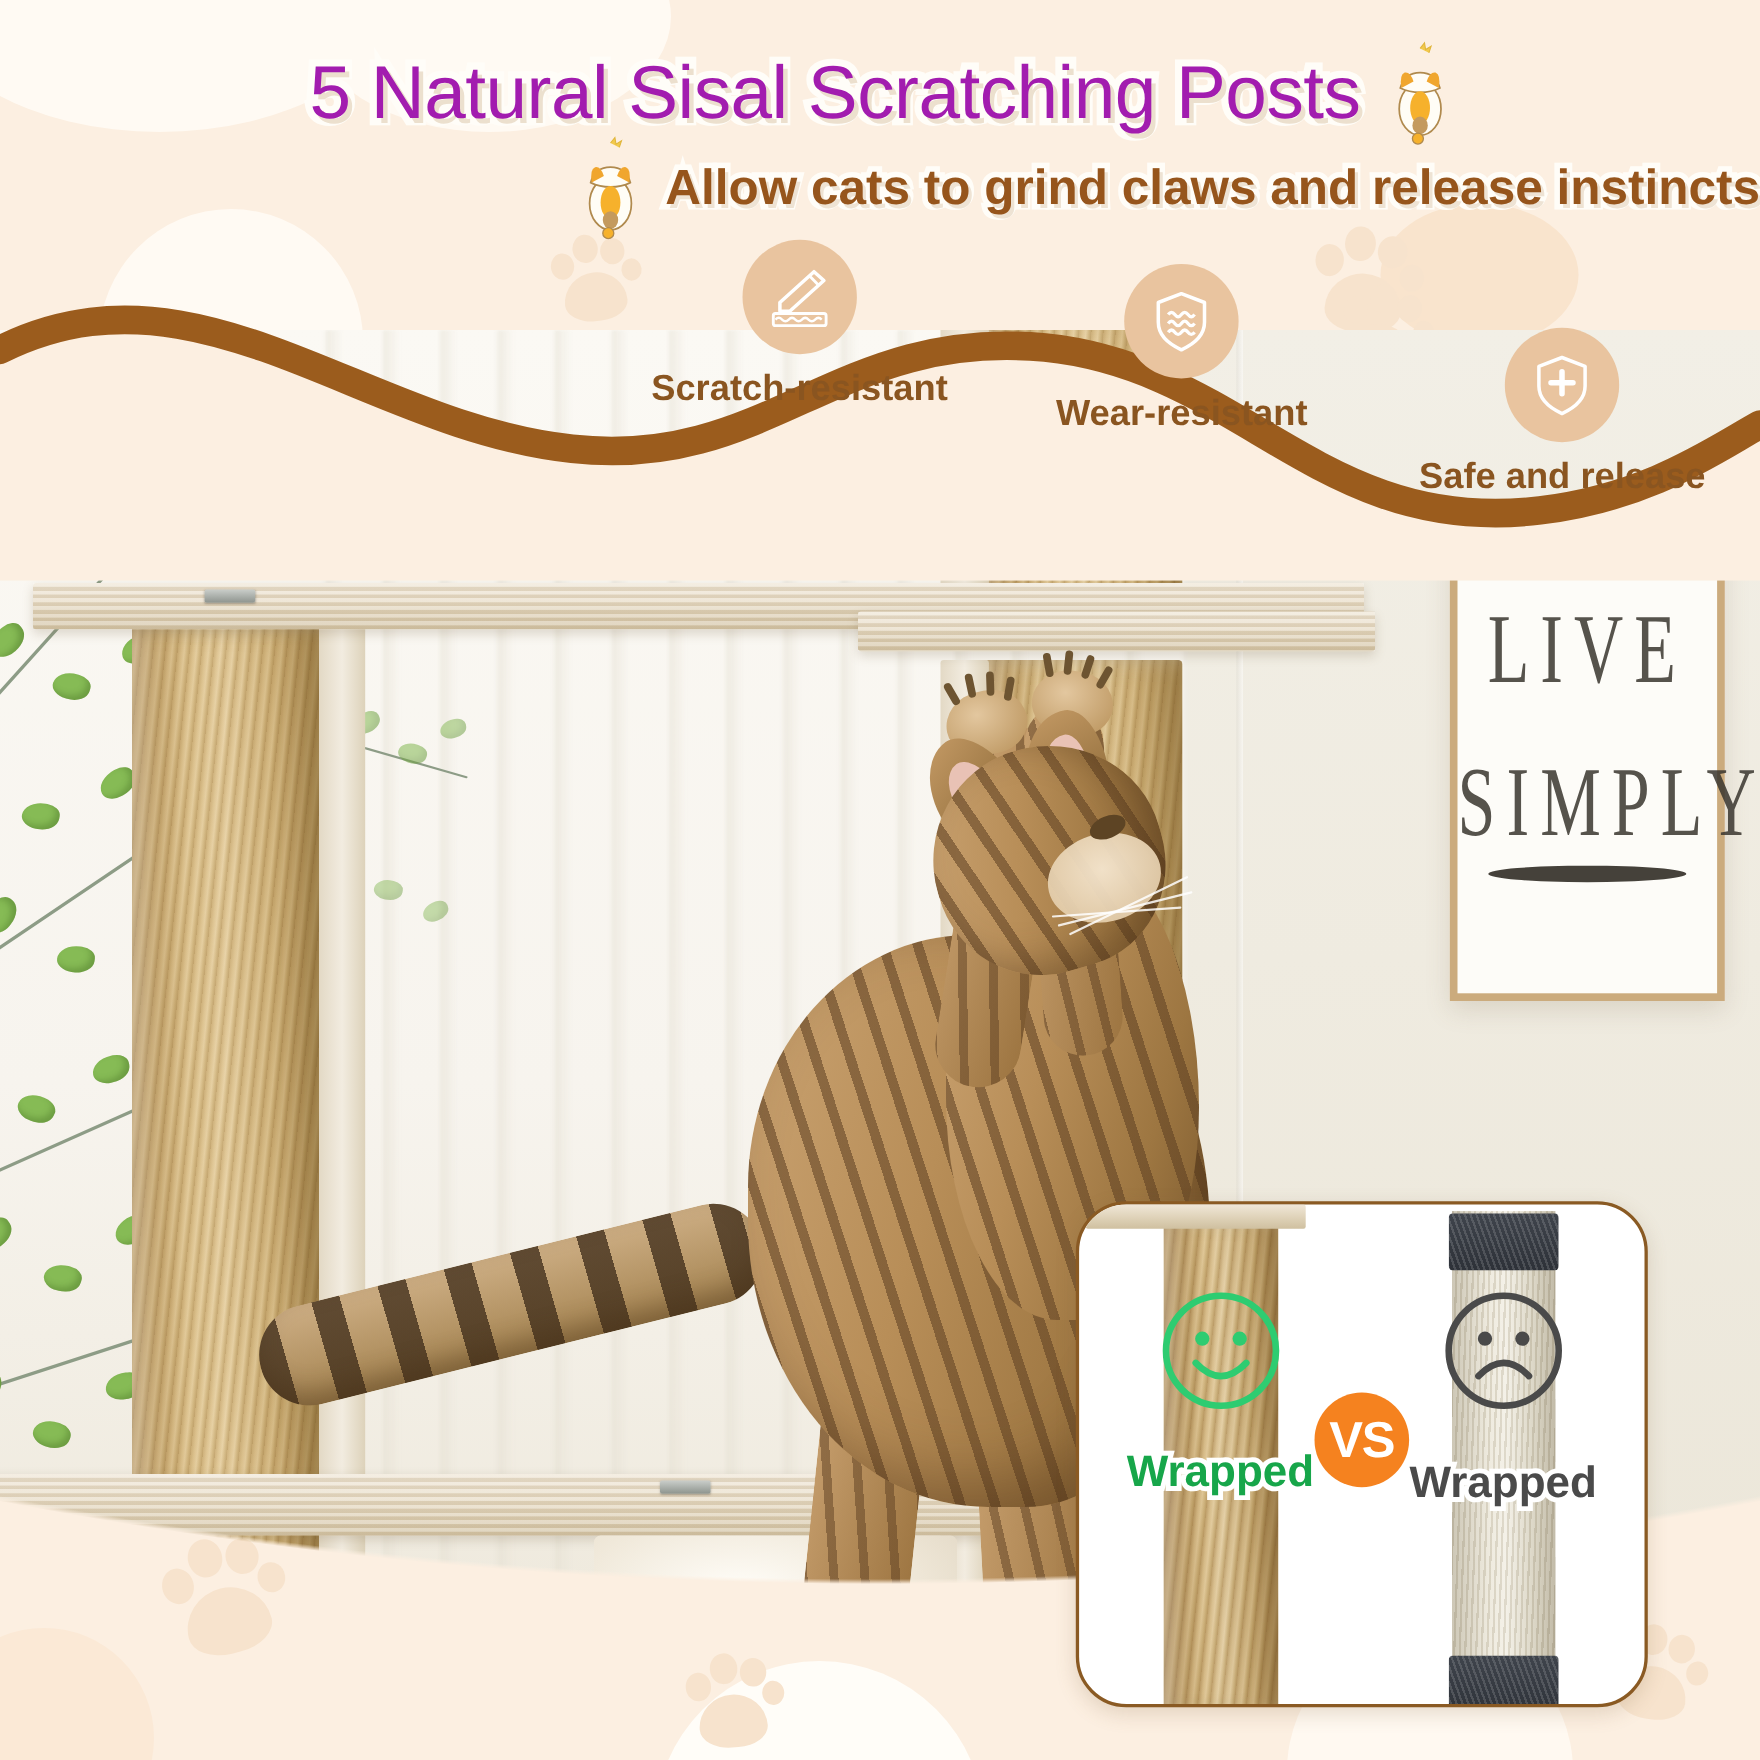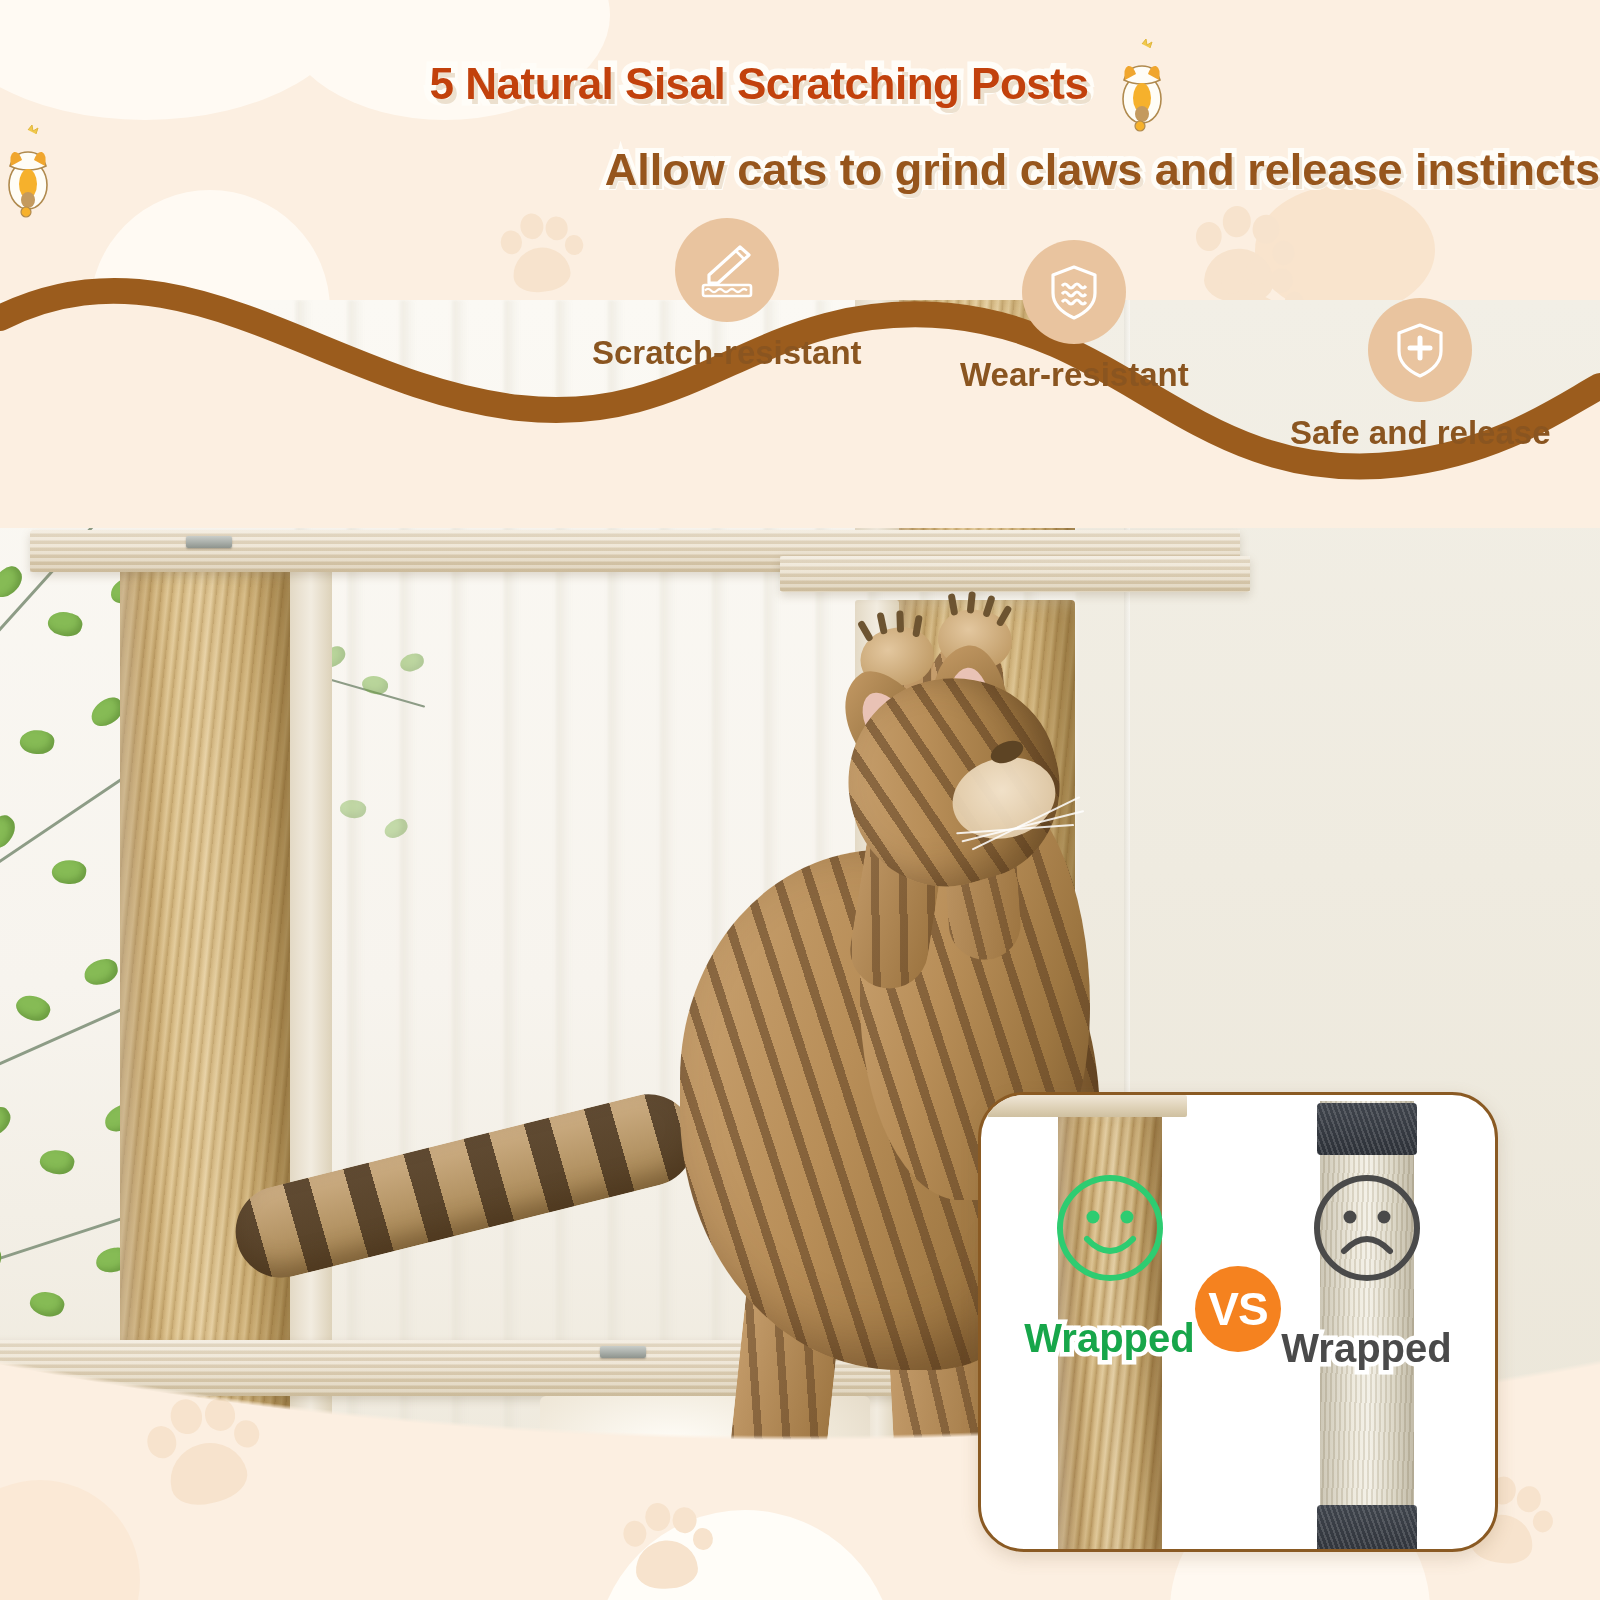--- a/index.html
+++ b/index.html
@@ -211,33 +211,33 @@
     transform:rotate(-14deg);
     box-shadow:inset 0 -12px 22px rgba(70,48,22,.4);
   }
 
   
   .wave { position:absolute; left:0; top:258px; width:1600px; height:270px; pointer-events:none; }
 
   
   .head { position:absolute; left:0; top:0; width:1600px; text-align:center; }
   .title {
-    font-size:44px; font-weight:bold; color:#c2410c; letter-spacing:-0.5px;
+    font-size:68px; font-weight:normal; color:#a21caf; letter-spacing:-0.5px;
     -webkit-text-stroke:13px #fffdf8; paint-order:stroke fill;
     text-shadow:4px 5px 0 rgba(200,170,130,.35);
     display:inline-block;
   }
   .subtitle {
     font-size:45px; font-weight:bold; color:#96551c;
     -webkit-text-stroke:10px #fffdf8; paint-order:stroke fill;
     text-shadow:3px 4px 0 rgba(200,170,130,.3);
     display:inline-block;
   }
   .title-row { position:absolute; left:0; top:36px; width:1600px; display:flex; align-items:center; justify-content:center; gap:26px; }
-  .sub-row { position:absolute; left:0; top:122px; width:1600px; display:flex; align-items:center; justify-content:space-between; gap:22px; }
+  .sub-row { position:absolute; left:0; top:122px; width:1600px; display:flex; align-items:center; justify-content:flex-end; gap:22px; }
 
   
   .mascot { width:56px; height:96px; position:relative; flex:0 0 auto; }
 
   
   .feature { position:absolute; text-align:center; }
   .feature .circ {
     width:104px; height:104px; border-radius:50%; background:#e9c49f;
     margin:0 auto; display:flex; align-items:center; justify-content:center;
   }
@@ -365,20 +365,27 @@
       <i class="pad"></i>
     </div>
 </div>
 
 <div class="photo-wrap">
   <div class="photo">
     <div class="curtain"></div>
     <div class="wall-right"></div>
     <div class="wall-seam"></div>
 
+    <div class="art-frame">
+      <div class="art-txt">
+        <div>LIVE</div>
+        <div>SIMPLY</div>
+      </div>
+      <div class="art-bar"></div>
+    </div>
 
     <div class="plant">
       <div class="branch" style="left:10px; top:560px; width:300px; height:3px; transform:rotate(-34deg);"></div>
       <div class="branch" style="left:0px; top:760px; width:270px; height:3px; transform:rotate(-24deg);"></div>
       <div class="branch" style="left:20px; top:330px; width:250px; height:3px; transform:rotate(-48deg);"></div>
       <div class="branch" style="left:30px; top:940px; width:200px; height:3px; transform:rotate(-18deg);"></div>
       <div class="leaf" style="left:96px; top:118px; transform:rotate(-30deg);"></div>
       <div class="leaf" style="left:140px; top:150px; transform:rotate(22deg);"></div>
       <div class="leaf" style="left:64px; top:178px; transform:rotate(-64deg);"></div>
       <div class="leaf" style="left:158px; top:104px; transform:rotate(-8deg); width:40px;"></div>

